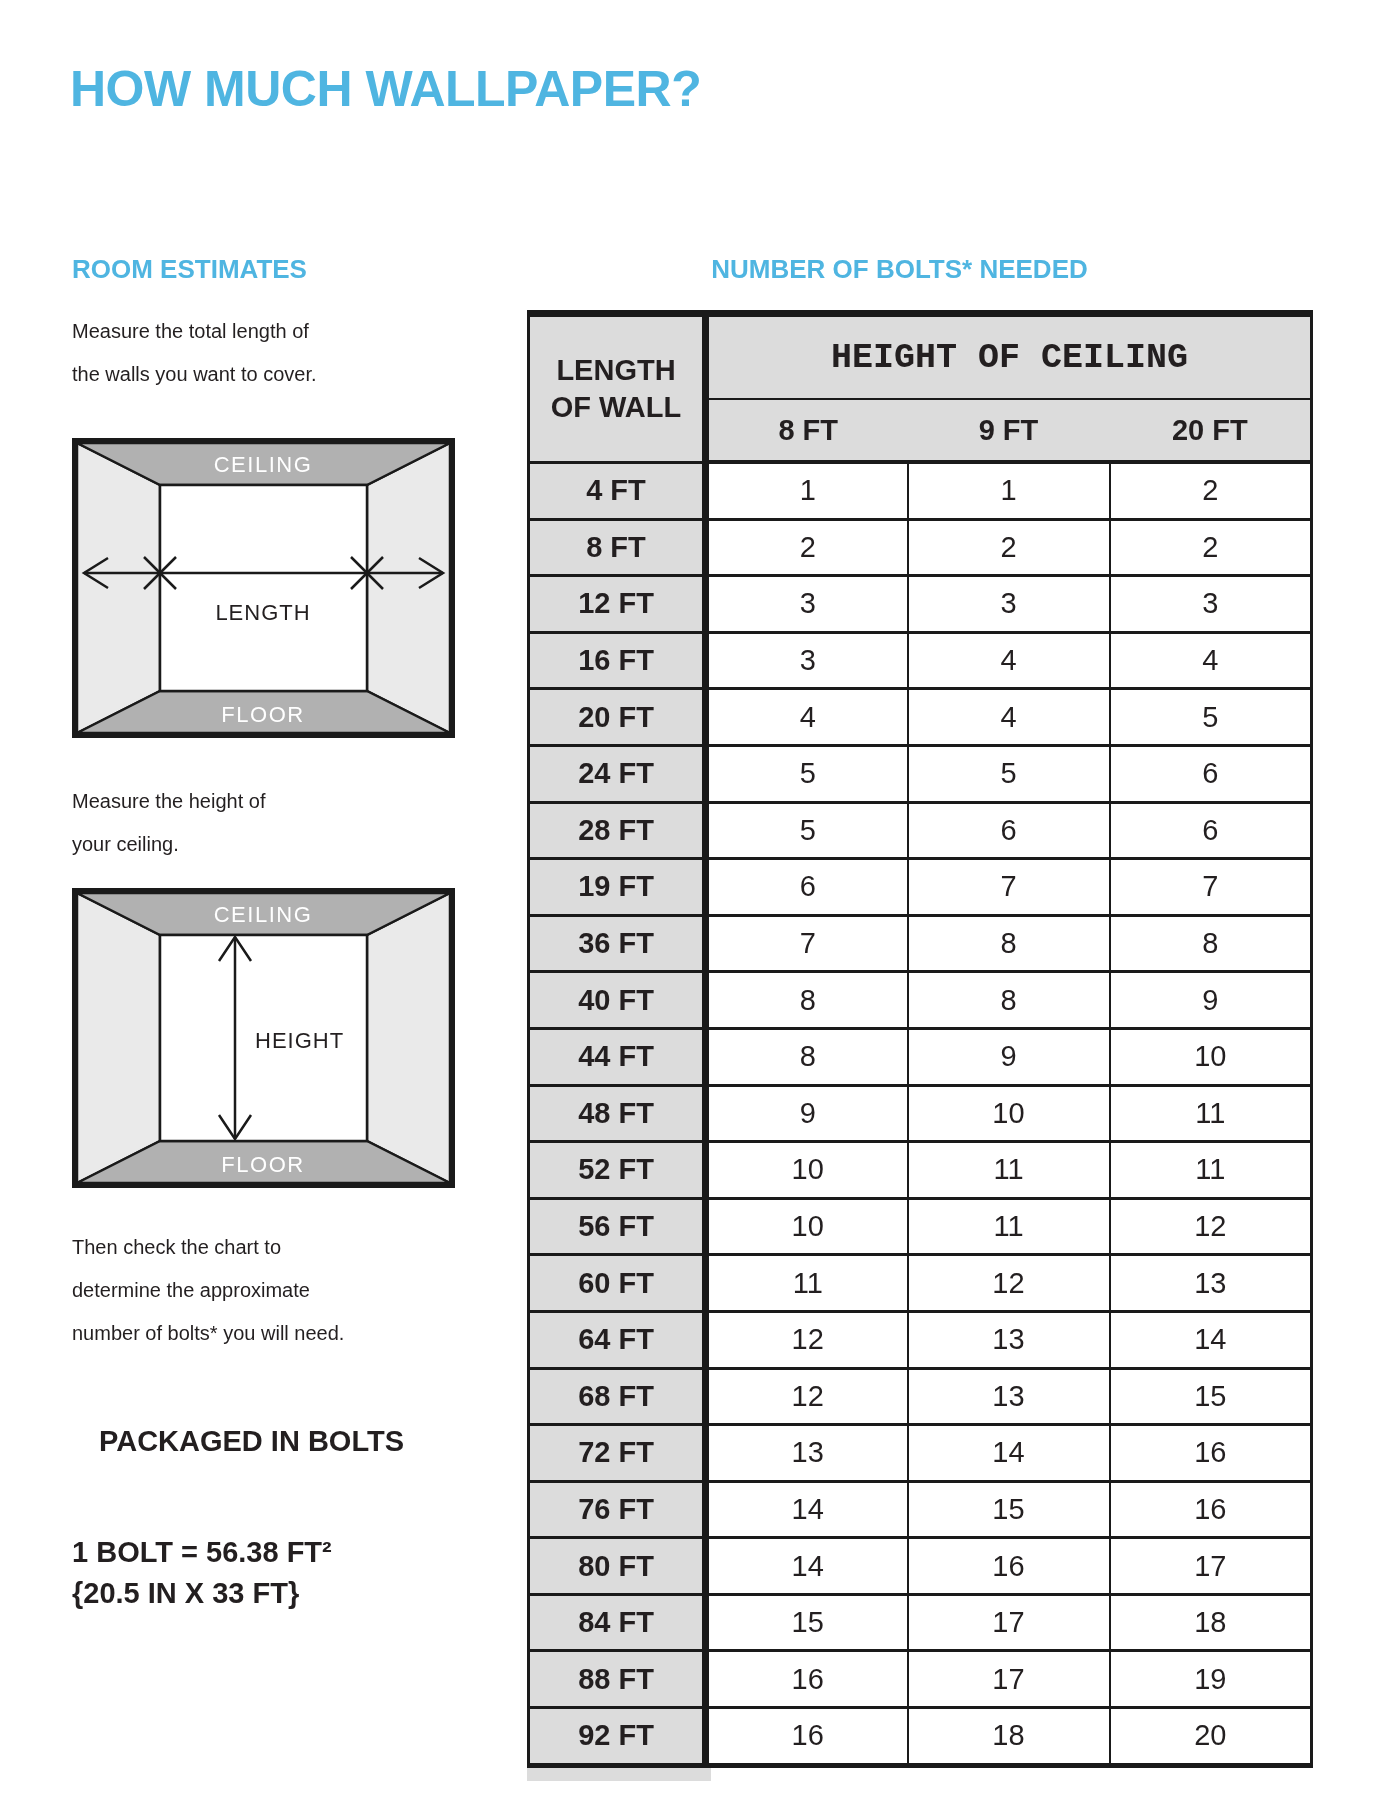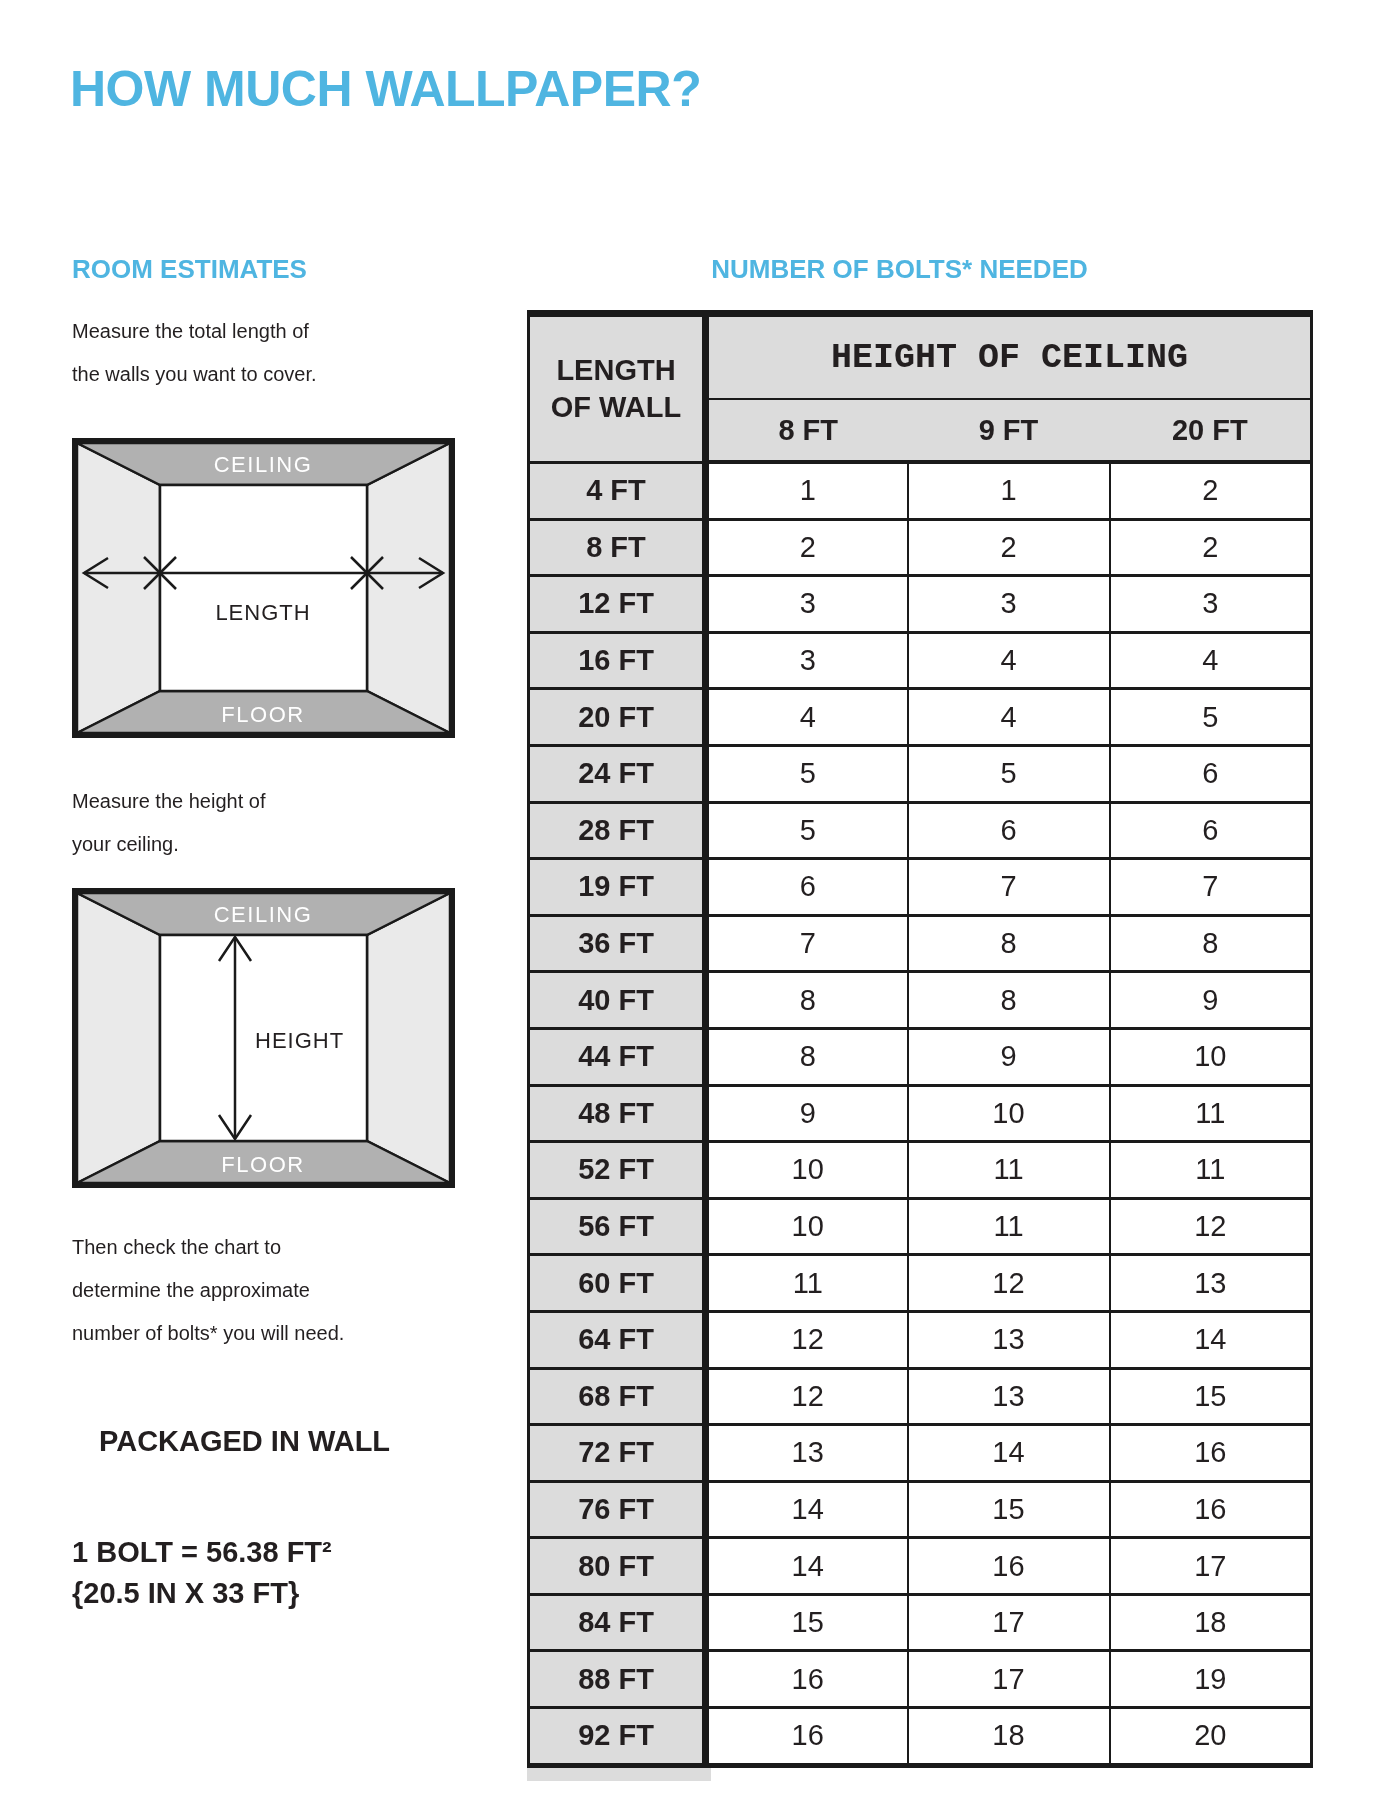--- a/index.html
+++ b/index.html
@@ -120,21 +120,21 @@
   </g>
   <text class="measure-label" x="183" y="160">HEIGHT</text>
   <rect class="outer-frame" x="3" y="3" width="377" height="294"></rect>
 </svg>
 
 <div class="abs para" id="para-chart">Then check the chart to
 determine the approximate
 number of bolts* you will need.</div>
 
 <div class="abs" id="footnote">
-  <div class="fn-line2">PACKAGED IN WALL</div>
+  <div class="fn-line2">PACKAGED IN BOLTS</div>
 </div>
 
 <div class="abs" id="bolt-size-note">1 BOLT = 56.38 FT²
 {20.5 IN X 33 FT}</div>
 
 <div class="abs section-heading" id="bolts-heading">NUMBER OF BOLTS* NEEDED</div>
 
 <div class="abs" id="table-wrap">
   <table class="bolts">
     <colgroup>

